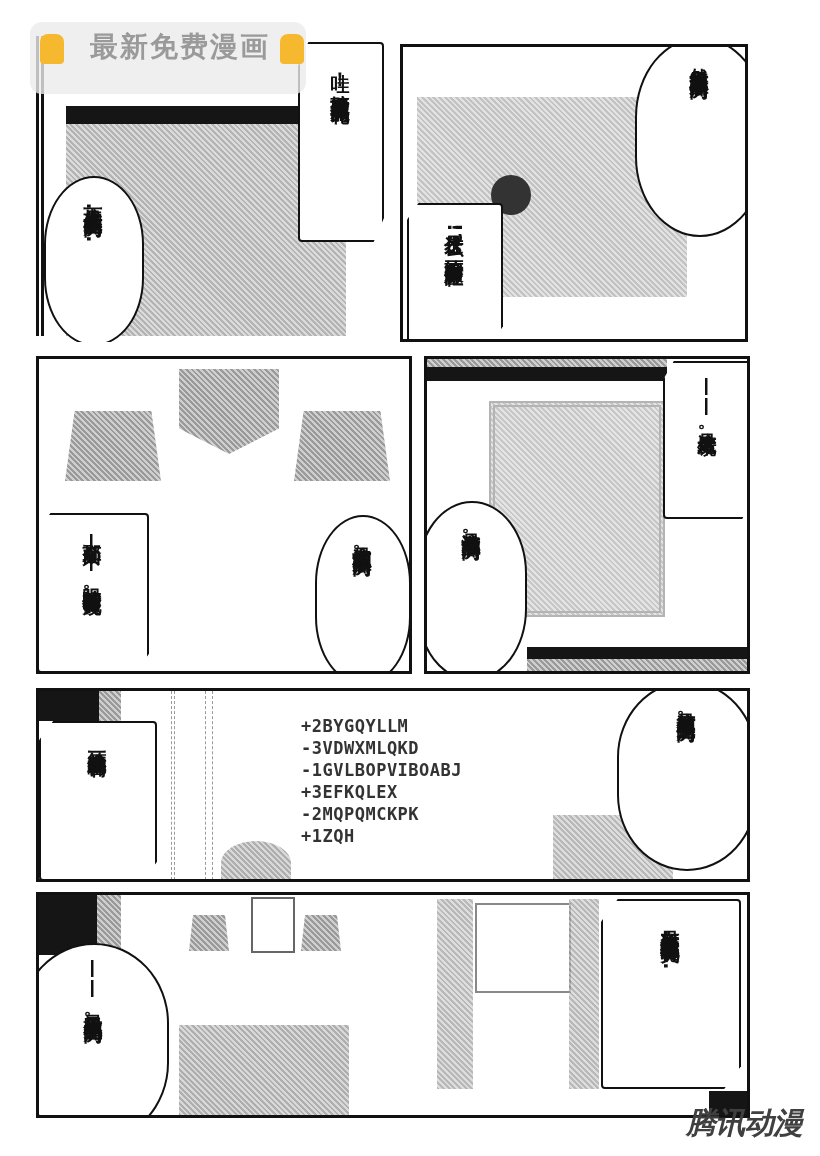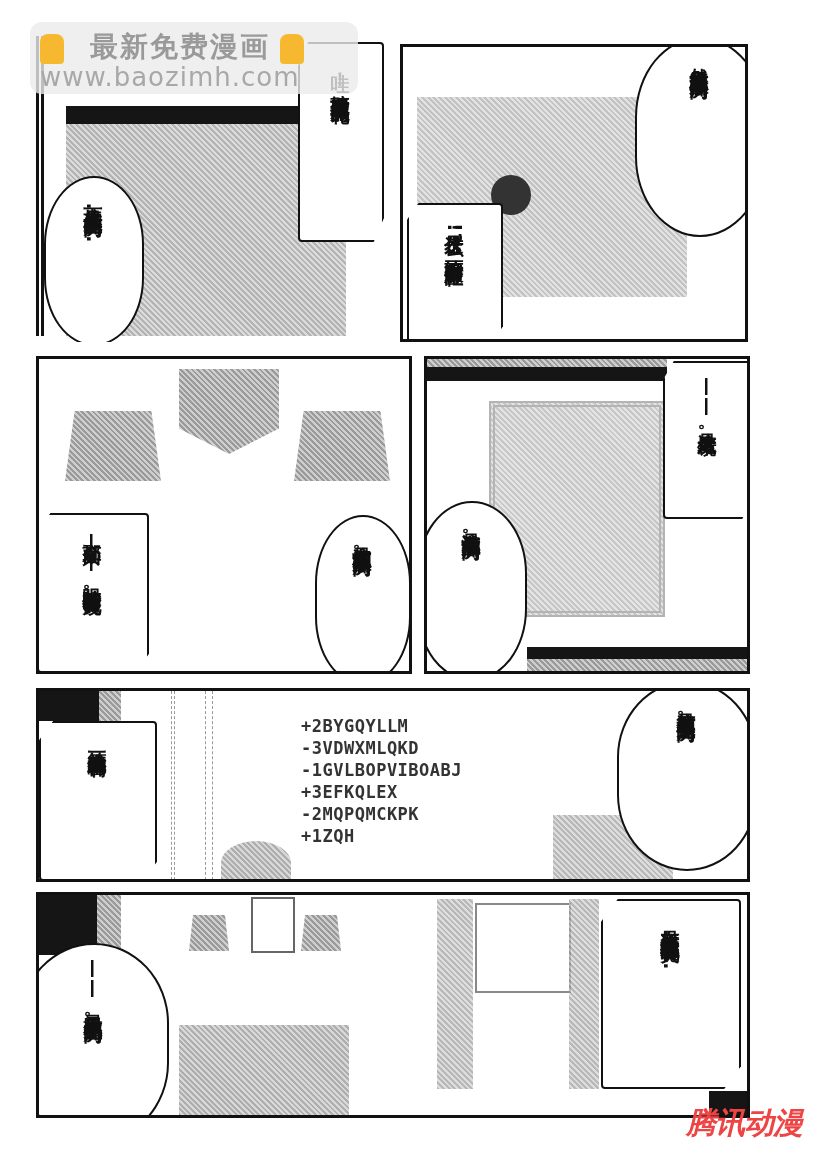--- a/index.html
+++ b/index.html
@@ -4,35 +4,34 @@
 <style>
   * { box-sizing: border-box; margin: 0; padding: 0; }
   body { width: 820px; height: 1156px; background: #ffffff; position: relative; overflow: hidden; font-family: "DejaVu Sans", sans-serif; }
   .panel { position: absolute; border: 3px solid #111; background: #fff; overflow: hidden; }
   .vtext { writing-mode: vertical-rl; font-family: "DejaVu Sans", sans-serif; font-weight: bold; font-size: 19px; line-height: 24px; color: #111; letter-spacing: 1px; }
   .bubble { position: absolute; background: #fff; border: 2px solid #111; display: flex; justify-content: center; align-items: flex-start; padding: 14px 8px; }
   .bubble.round { border-radius: 50% / 40%; }
   .bubble.box { border-radius: 4px; clip-path: polygon(12% 0, 100% 0, 100% 88%, 88% 100%, 0 100%, 0 12%); }
   .hatch { position: absolute; background: repeating-linear-gradient(45deg, #9a9a9a 0 2px, #cfcfcf 2px 4px); }
   .dark { position: absolute; background: #151515; }
-  .watermark-top { position: absolute; left: 30px; top: 22px; width: 328px; height: 72px; background: rgba(235,235,235,0.8); border-radius: 12px; z-index: 5; }
+  .watermark-top { position: absolute; left: 30px; top: 22px; width: 276px; height: 72px; background: rgba(235,235,235,0.8); border-radius: 12px; z-index: 5; }
   .wm-line1 { position: absolute; left: 60px; top: 6px; font-size: 28px; font-weight: bold; color: #9a9a9a; letter-spacing: 2px; }
   .wm-line2 { position: absolute; left: 10px; top: 40px; font-size: 26px; color: #a8a8a8; letter-spacing: 1px; }
   .finger { position: absolute; top: 12px; width: 24px; height: 30px; background: #f5b82e; border-radius: 8px 8px 4px 4px; }
   .code-block { position: absolute; font-family: "DejaVu Sans Mono", monospace; font-weight: bold; font-size: 17px; line-height: 22px; color: #333; letter-spacing: 0.5px; filter: blur(0.4px); }
-  .wm-bottom { position: absolute; right: 18px; bottom: 12px; font-size: 30px; font-weight: bold; color: #ef4444; letter-spacing: -1px; font-style: italic; }
+  .wm-bottom { position: absolute; right: 18px; bottom: 12px; font-size: 30px; font-weight: bold; color: #404040; letter-spacing: -1px; font-style: italic; }
 </style>
 </head>
 <body>
 
 <div class="watermark-top">
   <div class="finger" style="left:10px;"></div>
   <div class="finger" style="left:250px;"></div>
   <div class="wm-line1">最新免费漫画</div>
-  <div class="wm-line2">www.baozimh.com</div>
 </div>
 
 <div class="panel" style="left:36px; top:36px; width:348px; height:306px; border:none;">
   <div style="position:absolute; left:0; top:0; width:8px; height:300px; border-left:3px solid #111; border-right:3px solid #111;"></div>
   <div class="hatch" style="left:30px; top:70px; width:280px; height:230px; opacity:0.75;"></div>
   <div class="dark" style="left:30px; top:70px; width:280px; height:18px;"></div>
   <div class="bubble box" style="left:262px; top:6px; width:86px; height:200px;">
     <span class="vtext">哇！墙壁后面出现了漂亮的礼服！</span>
   </div>
   <div class="bubble round" style="left:8px; top:140px; width:100px; height:170px;">

